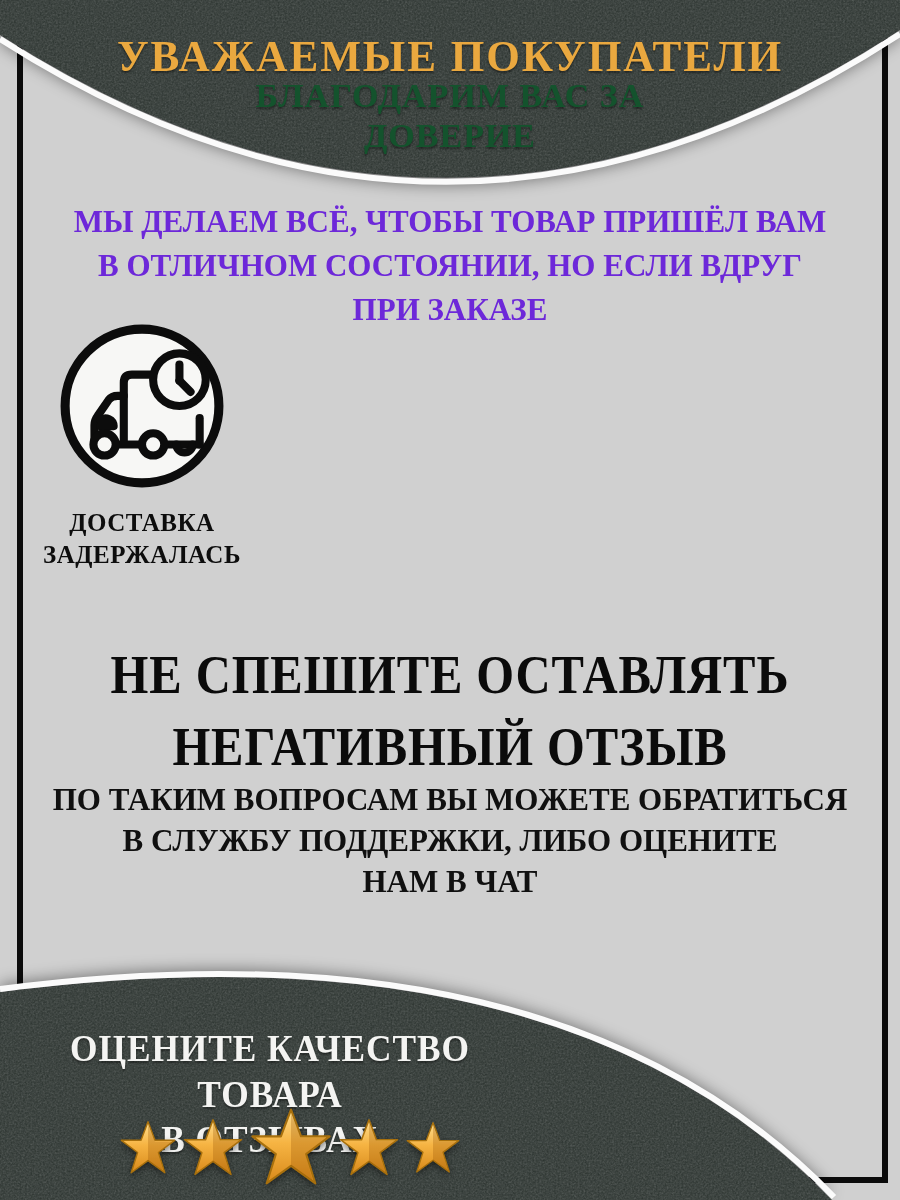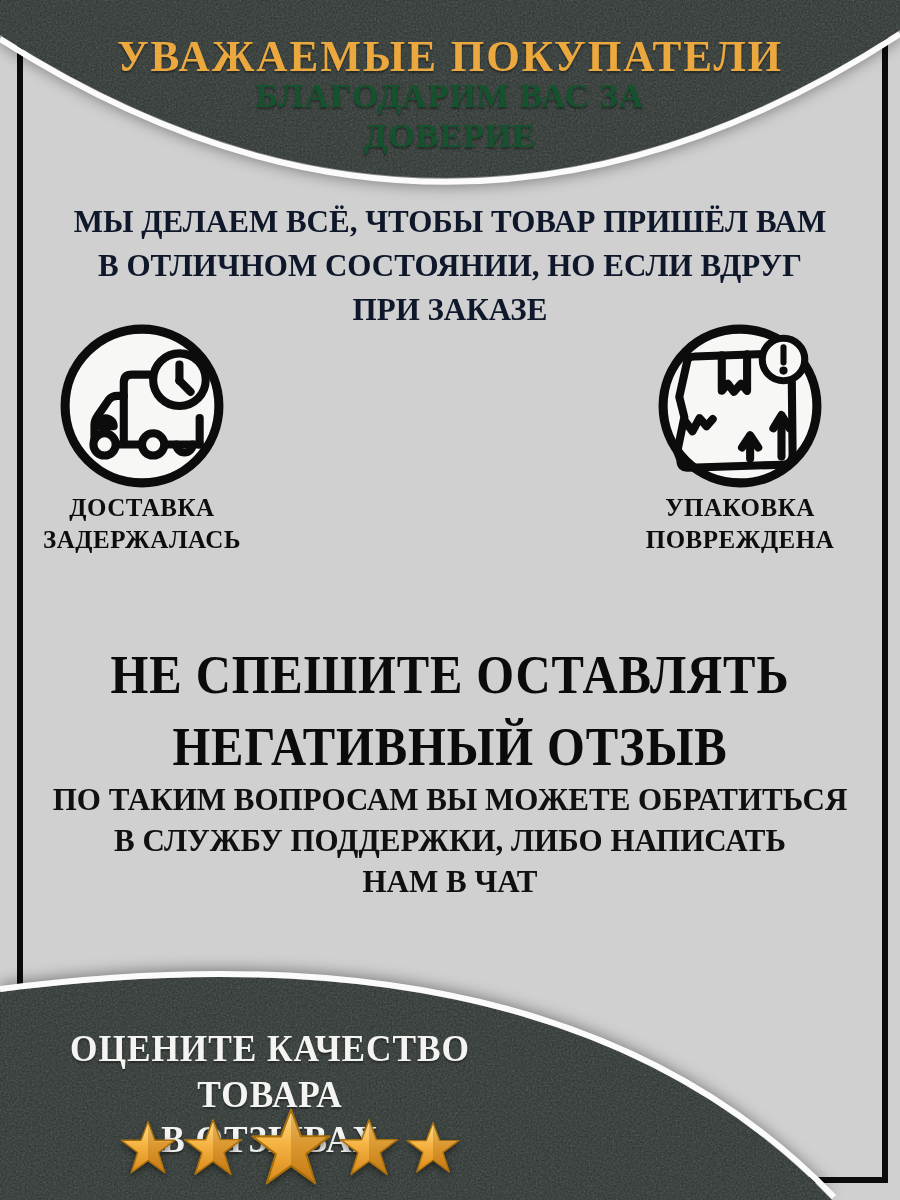--- a/index.html
+++ b/index.html
@@ -21,26 +21,26 @@
     font-size:45px;color:#eaa83f;letter-spacing:2px;transform:scaleX(.96);
     text-shadow:0 2px 2px rgba(0,0,0,.4);
   }
   .header-sub{
     top:76px;left:0;width:900px;text-align:center;
     font-size:34px;color:#14532d;line-height:1.18;letter-spacing:1px;
     white-space:pre-line;text-shadow:0 2px 2px rgba(0,0,0,.4);
   }
   .intro{
     top:200px;left:50px;width:800px;text-align:center;
-    font-size:31px;line-height:1.42;color:#0f172a;white-space:pre-line;
+    font-size:31px;line-height:1.42;color:#6d28d9;white-space:pre-line;
   }
   .issues{top:320px;left:0;width:900px;height:290px;}
   .issue{
     position:absolute;top:0;display:flex;flex-direction:column;
-    align-items:center;
+    align-items:center;gap:15px;
   }
   .issue-1{left:27px;width:230px;}
   .issue-2{left:320px;width:260px;}
   .issue-3{left:615px;width:250px;}
   .issue .icon-wrap{width:172px;height:172px;}
   .issue .icon-wrap svg{display:block;width:172px;height:172px;}
   .issue .label{
     font-size:25px;line-height:1.28;text-align:center;color:#0d0d0d;
     white-space:pre-line;letter-spacing:.5px;
   }
@@ -133,47 +133,26 @@
             <path d="M122,60 V44"></path>
             <path d="M122,60 L133,71"></path>
           </g>
         </svg>
       </div>
       <div class="label">ДОСТАВКА
 ЗАДЕРЖАЛАСЬ</div>
     </div>
 
 
-    <div class="issue issue-3">
-      <div class="icon-wrap">
-        <svg viewBox="0 0 170 170">
-          <circle cx="85" cy="85" r="76" fill="#f7f7f5" stroke="#0c0c0c" stroke-width="9"></circle>
-          <g stroke="#0c0c0c" stroke-width="8" fill="none" stroke-linecap="round" stroke-linejoin="round">
-            <path d="M40,36 L126,33 Q136,32 136,42 L137,133 Q137,143 127,143 L34,146 Q26,147 26,138 L23,130 L30,96 L25,76 L33,40 Q34,36 40,36 Z"></path>
-            <path d="M30,99 L38,110 L45,97 L52,105 L58,98"></path>
-            <path d="M67,35 V70 L73,63 L79,71 L86,63 L92,70 V34"></path>
-            <path d="M95,137 V119"></path>
-            <path d="M87,126 L95,114 L103,126"></path>
-            <path d="M126,135 V100"></path>
-            <path d="M118,107 L126,94 L134,107"></path>
-            <circle cx="128" cy="39" r="21" fill="#f7f7f5" stroke-width="7"></circle>
-            <path d="M128,27 V42" stroke-width="6"></path>
-          </g>
-          <circle cx="128" cy="50" r="4" fill="#0c0c0c"></circle>
-        </svg>
-      </div>
-      <div class="label">УПАКОВКА
-ПОВРЕЖДЕНА</div>
-    </div>
   </div>
 
   <div class="layer warn-title">НЕ СПЕШИТЕ ОСТАВЛЯТЬ
 НЕГАТИВНЫЙ ОТЗЫВ</div>
   <div class="layer warn-body">ПО ТАКИМ ВОПРОСАМ ВЫ МОЖЕТЕ ОБРАТИТЬСЯ
-В СЛУЖБУ ПОДДЕРЖКИ, ЛИБО НАПИСАТЬ
+В СЛУЖБУ ПОДДЕРЖКИ, ЛИБО ОЦЕНИТЕ
 НАМ В ЧАТ</div>
 
   <div class="layer footer-text">ОЦЕНИТЕ КАЧЕСТВО ТОВАРА
 В ОТЗЫВАХ</div>
   <div class="layer stars">
       <svg viewBox="0 0 100 100" style="width: 58px; height: 58px;">
         <polygon points="50,3 62,35 96,35 68,56 79,91 50,70 21,91 32,56 4,35 38,35" fill="url(#starGrad)" stroke="#a8700d" stroke-width="2.5" stroke-linejoin="round"></polygon>
         <polygon points="50,8 50,70 76,88 67,56 92,37 62,37" fill="rgba(150,84,5,0.28)"></polygon>
       </svg>
       <svg viewBox="0 0 100 100" style="width: 62px; height: 62px;">

